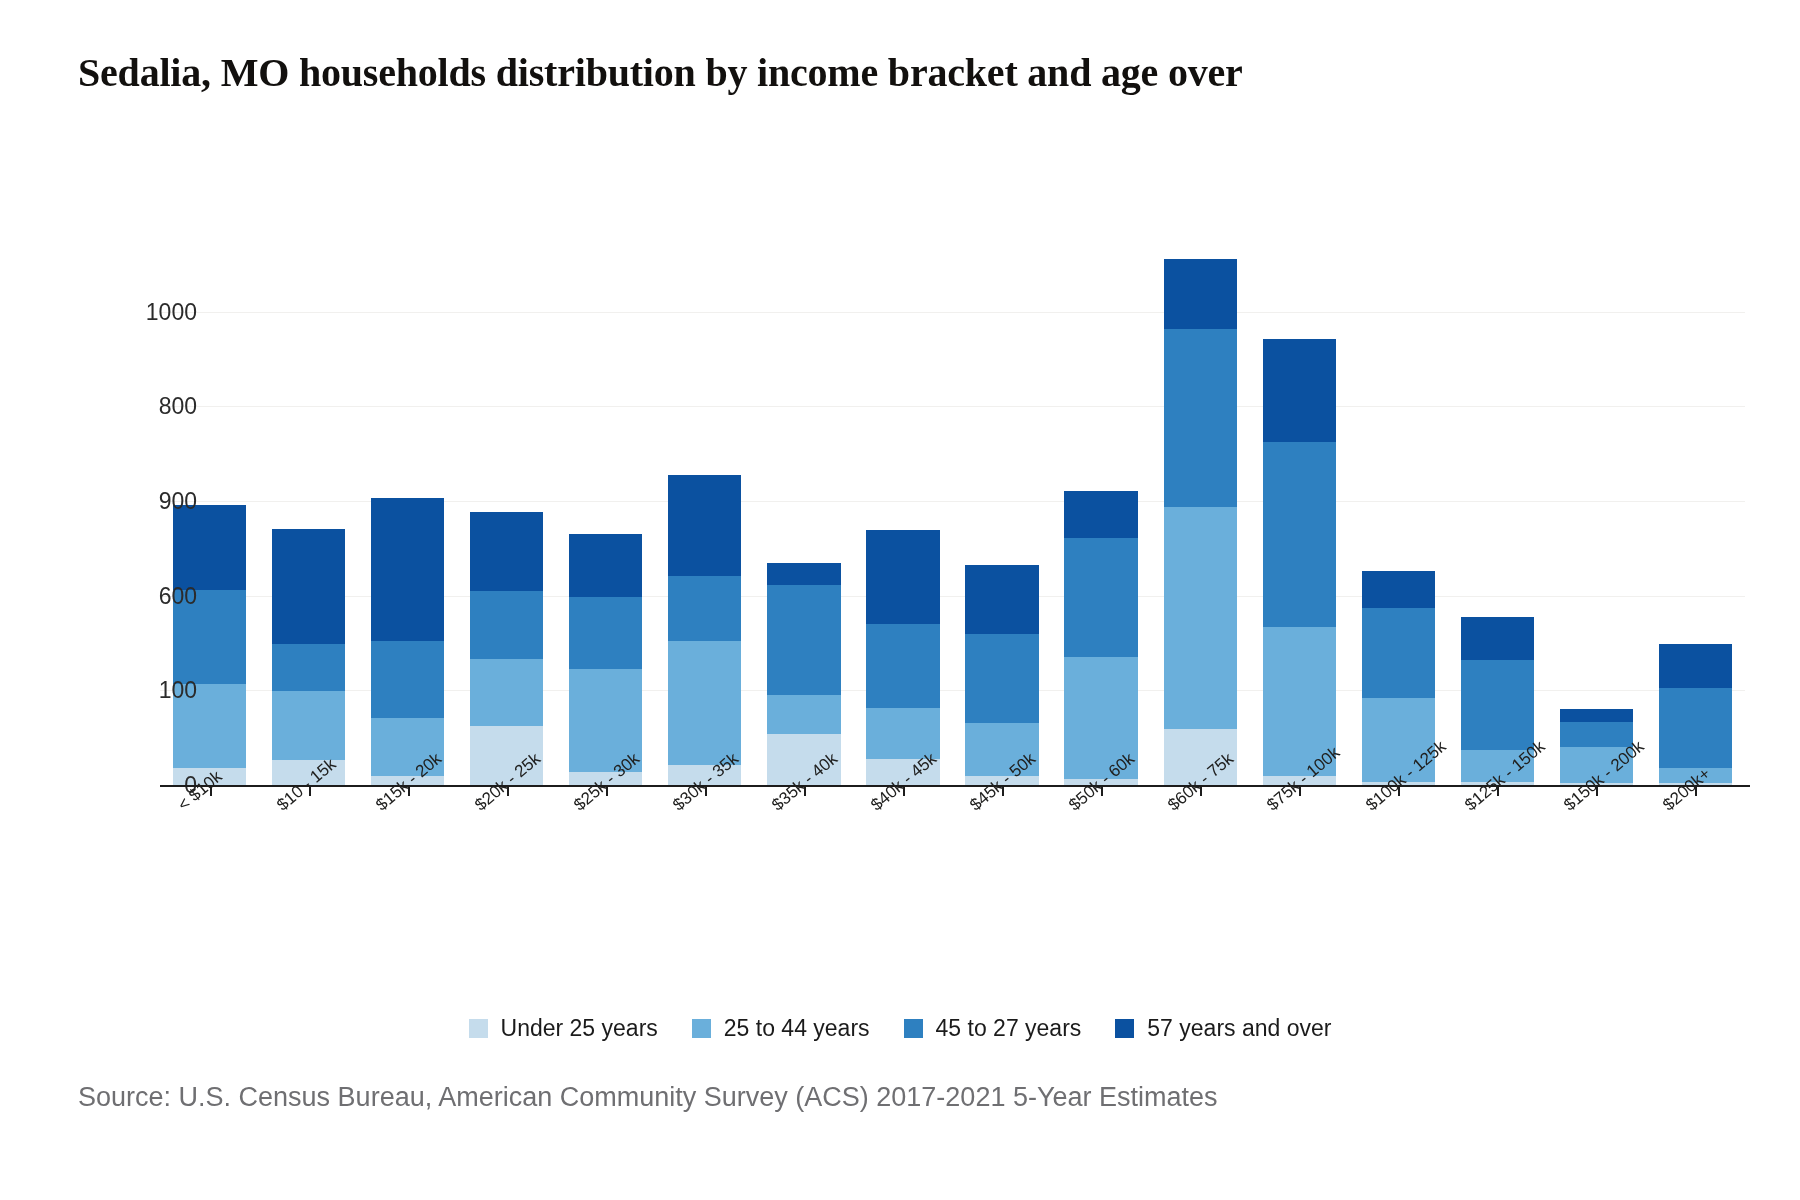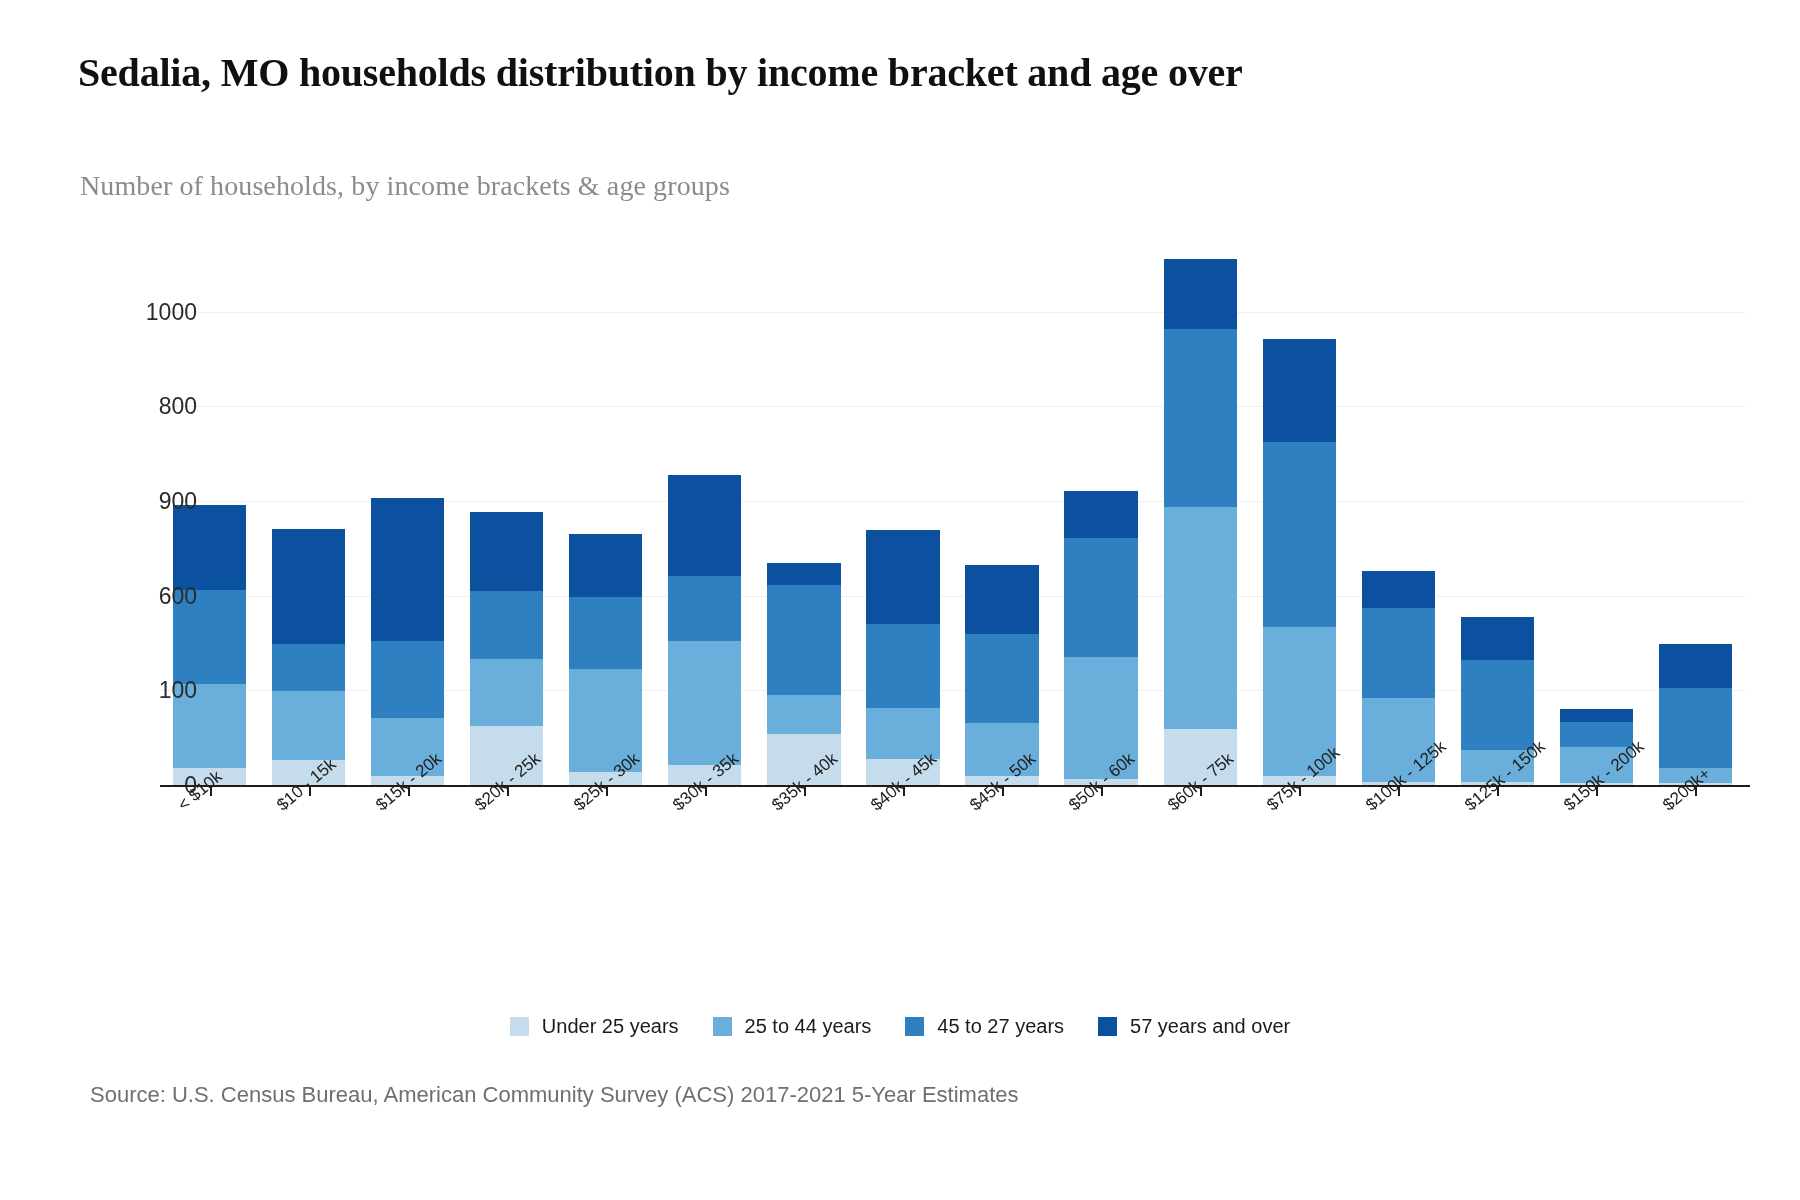--- a/index.html
+++ b/index.html
@@ -79,42 +79,41 @@
   }
 
   
   .legend{
     position:absolute;left:0;right:0;top:1015px;
     display:flex;justify-content:center;align-items:center;
     gap:34px;
   }
   .legend-item{display:flex;align-items:center;gap:13px;}
   .swatch{width:19px;height:19px;display:inline-block;}
-  .legend-label{font-size:20px;color:#1b1b1b;font-family:"Liberation Sans", sans-serif;}
+  .legend-label{font-size:23px;color:#1b1b1b;font-family:"Liberation Sans", sans-serif;}
 
   
   .source{
-    position:absolute;left:90px;top:1082px;
-    font-size:22px;color:#6f6f72;
+    position:absolute;left:78px;top:1082px;
+    font-size:27px;color:#6f6f72;
     font-family:"Liberation Sans", sans-serif;
   }
   .brand{
     position:absolute;right:68px;top:1062px;
     font-size:45px;font-weight:700;color:#0a0a0a;
     letter-spacing:-1.2px;
     font-family:"Liberation Sans", sans-serif;
   }
 </style>
 </head>
 <body>
 
 <div class="page">
 
   <div class="title">Sedalia, MO households distribution by income bracket and age over</div>
-  <div class="subtitle">Number of households, by income brackets &amp; age groups</div>
 
   <div class="plot" id="plot">
     <div id="gridlines">
         <div class="gridline" style="top: 435.357px;"></div>
         <div class="gridline" style="top: 340.714px;"></div>
         <div class="gridline" style="top: 246.071px;"></div>
         <div class="gridline" style="top: 151.429px;"></div>
         <div class="gridline" style="top: 56.7857px;"></div>
       </div>
     <div class="bars" id="bars">

